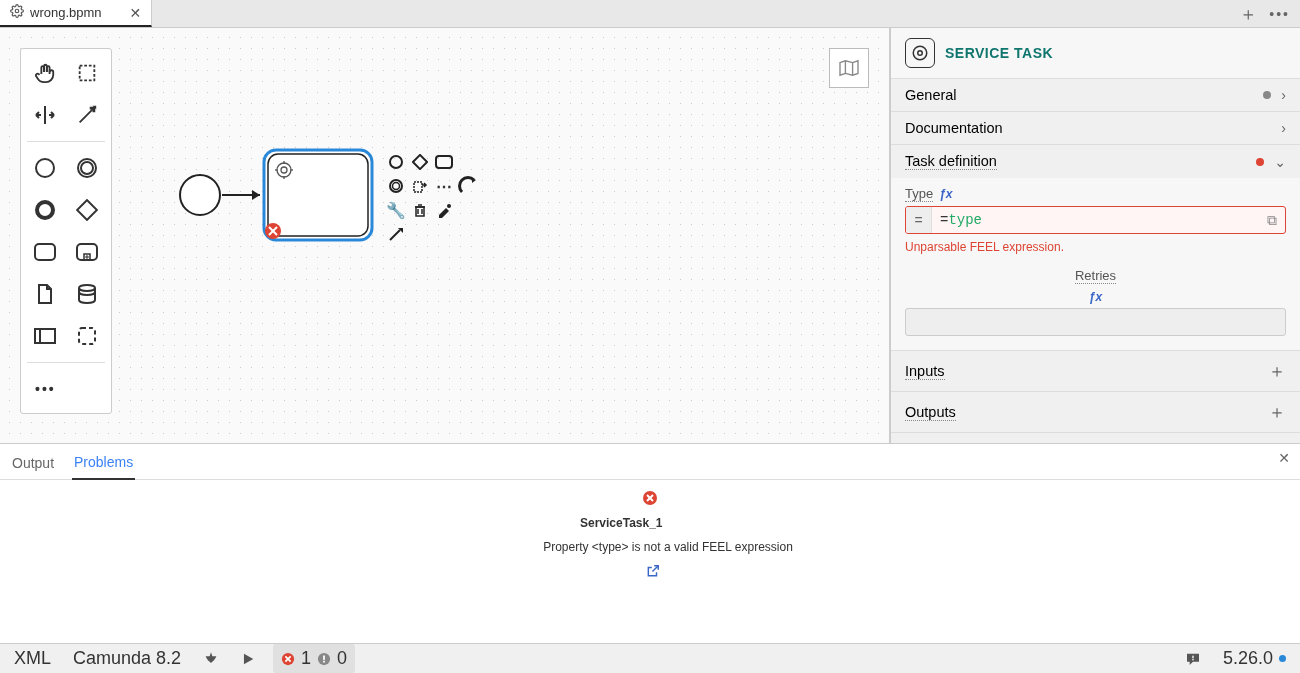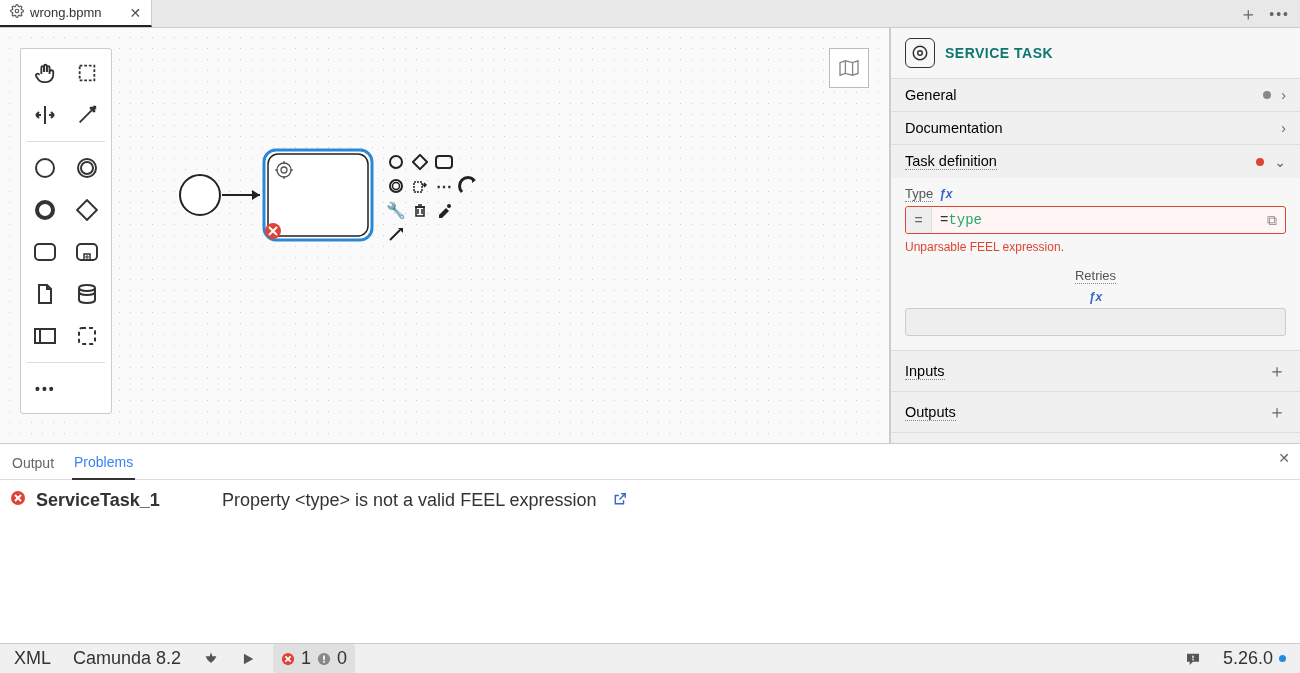--- a/index.html
+++ b/index.html
@@ -55,21 +55,21 @@
   .field-error { color: #d43; font-size: 12px; margin-top: 6px; }
   .plain-input { width: 100%; height: 28px; border: 1px solid #ccc; background: #eee; border-radius: 3px; }
 
   
   .bottom-panel { border-top: 1px solid #ccc; display: flex; flex-direction: column; height: 200px; }
   .bottom-tabs { display: flex; align-items: center; gap: 16px; padding: 6px 10px 0 10px; border-bottom: 1px solid #ddd; position: relative; }
   .bottom-tabs .btab { padding: 4px 2px 8px; cursor: pointer; color: #666; font-size: 14px; }
   .bottom-tabs .btab.active { color: #3b82f6; border-bottom: 2px solid #333; margin-bottom: -1px; }
   .bottom-tabs .close { position: absolute; right: 10px; top: 6px; color: #666; cursor: pointer; font-size: 14px;}
   .problems-list { flex: 1; padding: 10px; overflow: auto; background: #fff;}
-  .problem-row { display: flex; align-items: flex-start; gap: 10px; font-size: 18px; }
+  .problem-row { display: flex; align-items: center; gap: 10px; font-size: 12px; flex-direction: column; }
   .problem-row .err-ico { width: 16px; height: 16px; }
   .problem-row .pid { font-weight: 700; min-width: 140px; }
   .problem-row .msg { margin-left: 36px; }
   .extlink { color: #3a66c7; margin-left: 6px; }
 
   
   .statusbar { height: 30px; background: #f0f0f0; border-top: 1px solid #ccc; display: flex; align-items: center; padding: 0 10px; gap: 14px; font-size: 18px; }
   .statusbar .seg { display: flex; align-items: center; gap: 6px; padding: 0 4px; }
   .statusbar .err-seg { background: #e0e0e0; padding: 4px 8px; border-radius: 3px; }
   .statusbar .spacer { flex: 1; }

